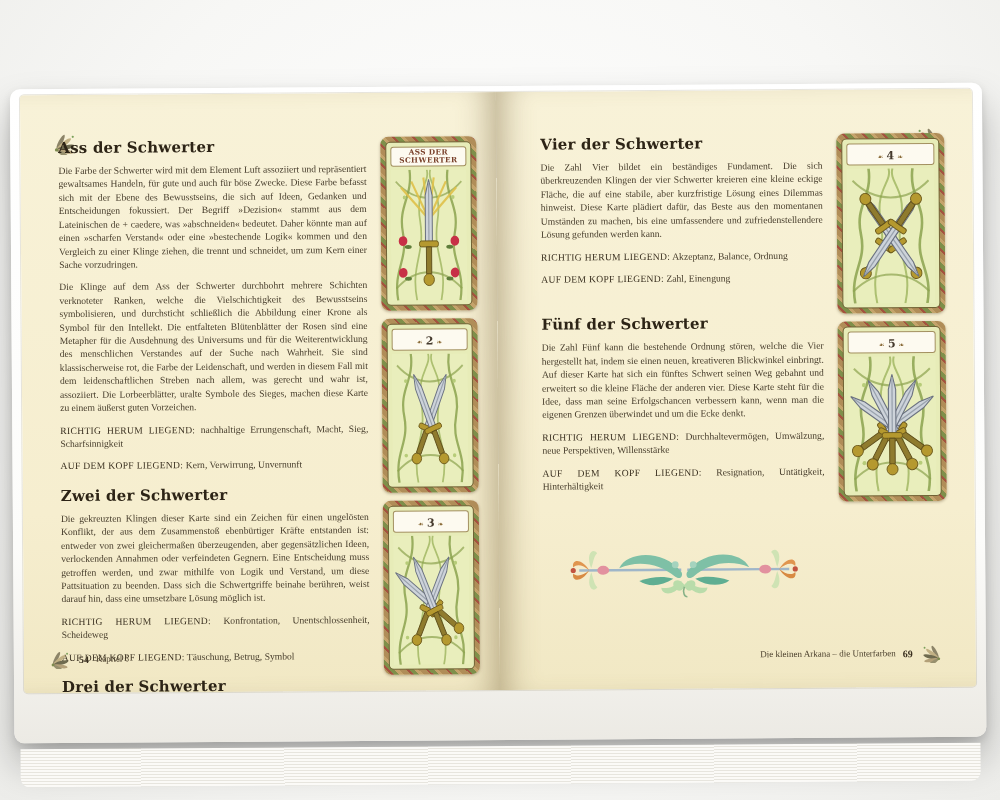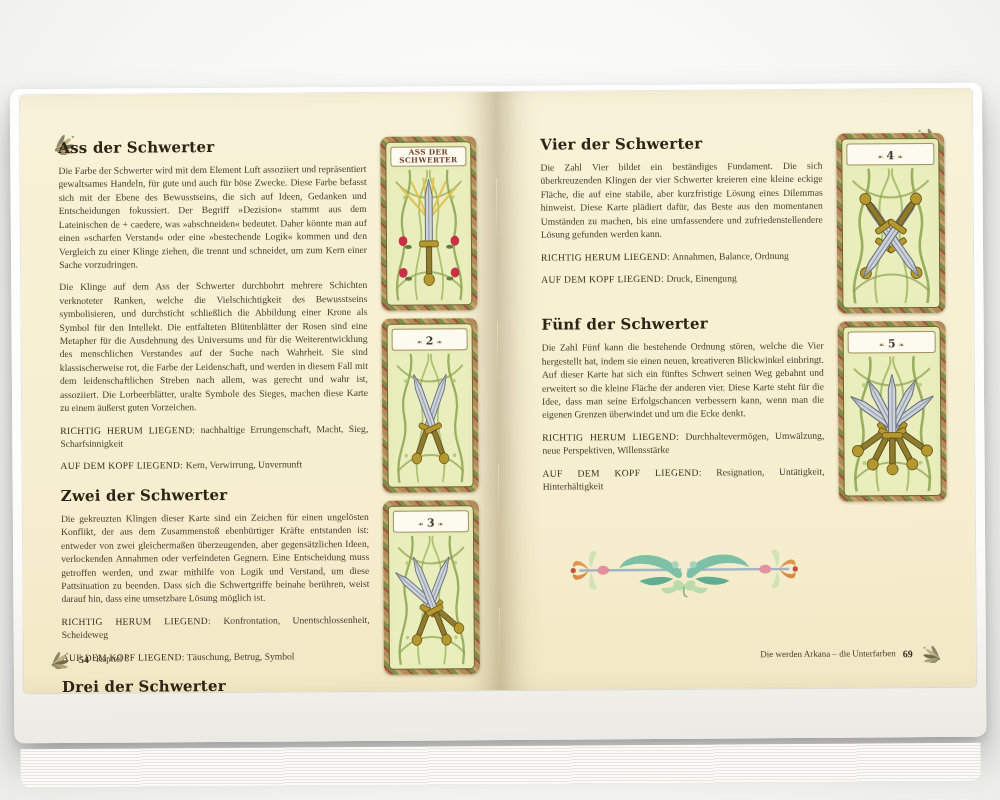--- a/index.html
+++ b/index.html
@@ -262,22 +262,22 @@
         <svg class="fan corner-orn">
             <use href="#fan-orn"></use>
           </svg>
         <div class="page-content">
           <div class="cols">
             <div class="textcol">
 
               <div class="sec">
                 <h2>Vier der Schwerter</h2>
                 <p>Die Zahl Vier bildet ein beständiges Fundament. Die sich überkreuzenden Klingen der vier Schwerter kreieren eine kleine eckige Fläche, die auf eine stabile, aber kurzfristige Lösung eines Dilemmas hinweist. Diese Karte plädiert dafür, das Beste aus den momentanen Umständen zu machen, bis eine umfassendere und zufriedenstellendere Lösung gefunden werden kann.</p>
-                <p class="meaning"><span class="mlabel">RICHTIG HERUM LIEGEND:</span> <span>Annahmen, Balance, Ordnung</span></p>
-                <p class="meaning"><span class="mlabel">AUF DEM KOPF LIEGEND:</span> <span>Druck, Einengung</span></p>
+                <p class="meaning"><span class="mlabel">RICHTIG HERUM LIEGEND:</span> <span>Akzeptanz, Balance, Ordnung</span></p>
+                <p class="meaning"><span class="mlabel">AUF DEM KOPF LIEGEND:</span> <span>Zahl, Einengung</span></p>
               </div>
 
               <div class="sec" style="margin-top:30px;">
                 <h2>Fünf der Schwerter</h2>
                 <p>Die Zahl Fünf kann die bestehende Ordnung stören, welche die Vier hergestellt hat, indem sie einen neuen, kreativeren Blickwinkel einbringt. Auf dieser Karte hat sich ein fünftes Schwert seinen Weg gebahnt und erweitert so die kleine Fläche der anderen vier. Diese Karte steht für die Idee, dass man seine Erfolgschancen verbessern kann, wenn man die eigenen Grenzen überwindet und um die Ecke denkt.</p>
                 <p class="meaning"><span class="mlabel">RICHTIG HERUM LIEGEND:</span> <span>Durchhaltevermögen, Umwälzung, neue Perspektiven, Willensstärke</span></p>
                 <p class="meaning"><span class="mlabel">AUF DEM KOPF LIEGEND:</span> <span>Resignation, Untätigkeit, Hinterhältigkeit</span></p>
               </div>
 
               <svg class="divider" viewBox="0 0 230 58">
@@ -318,21 +318,21 @@
                     <use href="#sword" x="33" y="14" width="22" height="108" transform="rotate(28 44 68)"></use>
                     <use href="#sword" x="33" y="14" width="22" height="108" transform="rotate(-28 44 68)"></use>
                     <use href="#sword" x="33" y="14" width="22" height="108"></use>
                   </svg>
                 </div>
               </div>
             </div>
           </div>
         </div>
         <div class="footer">
-          <span>Die werden Arkana – die Unterfarben</span>
+          <span>Die kleinen Arkana – die Unterfarben</span>
           <span class="pn">69</span>
           <svg class="fan small fl">
               <use href="#fan-orn"></use>
             </svg>
         </div>
       </section>
 
     </div>
   </div>
 </div>

